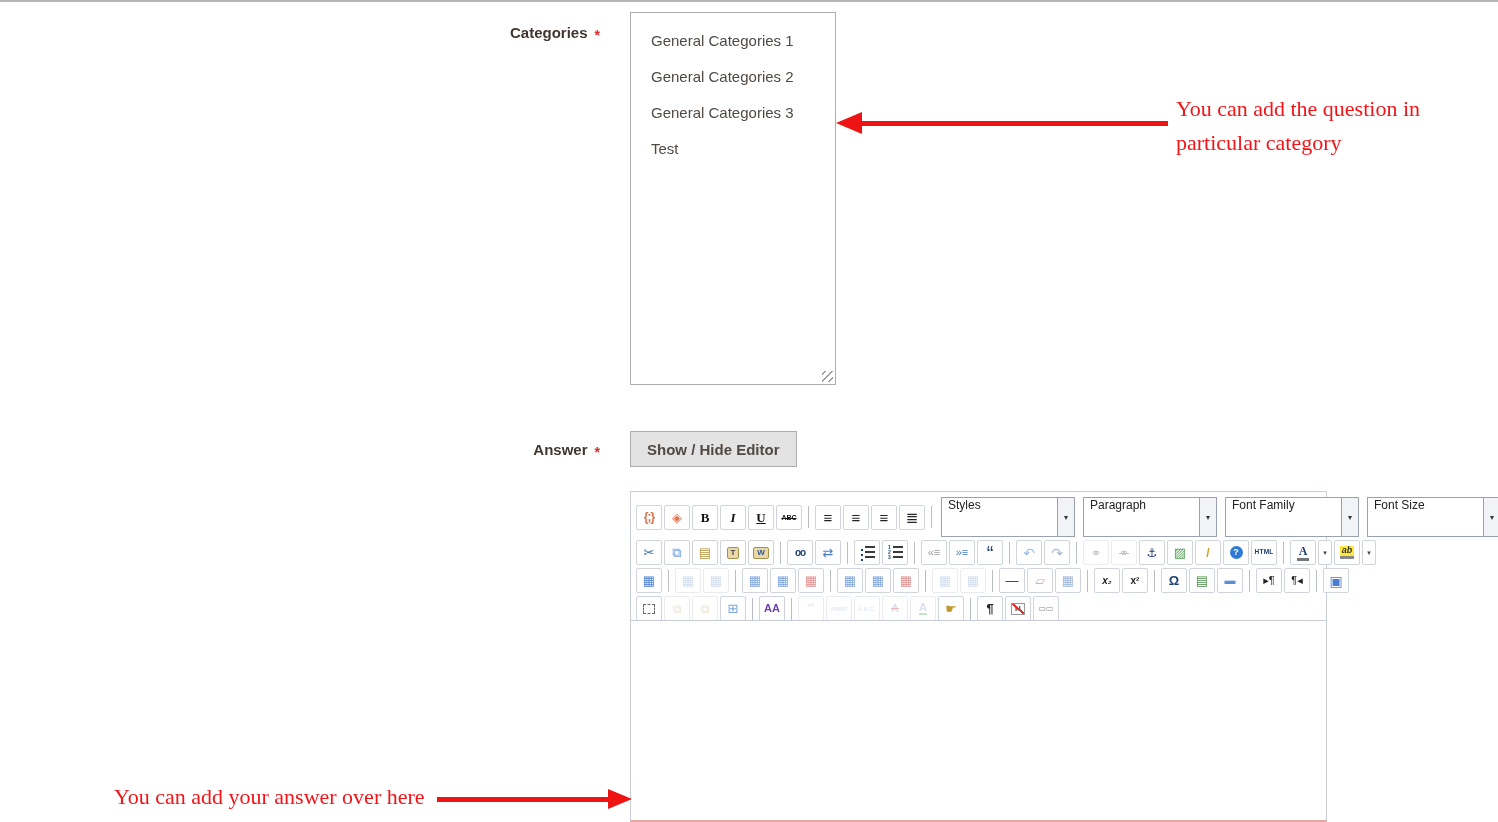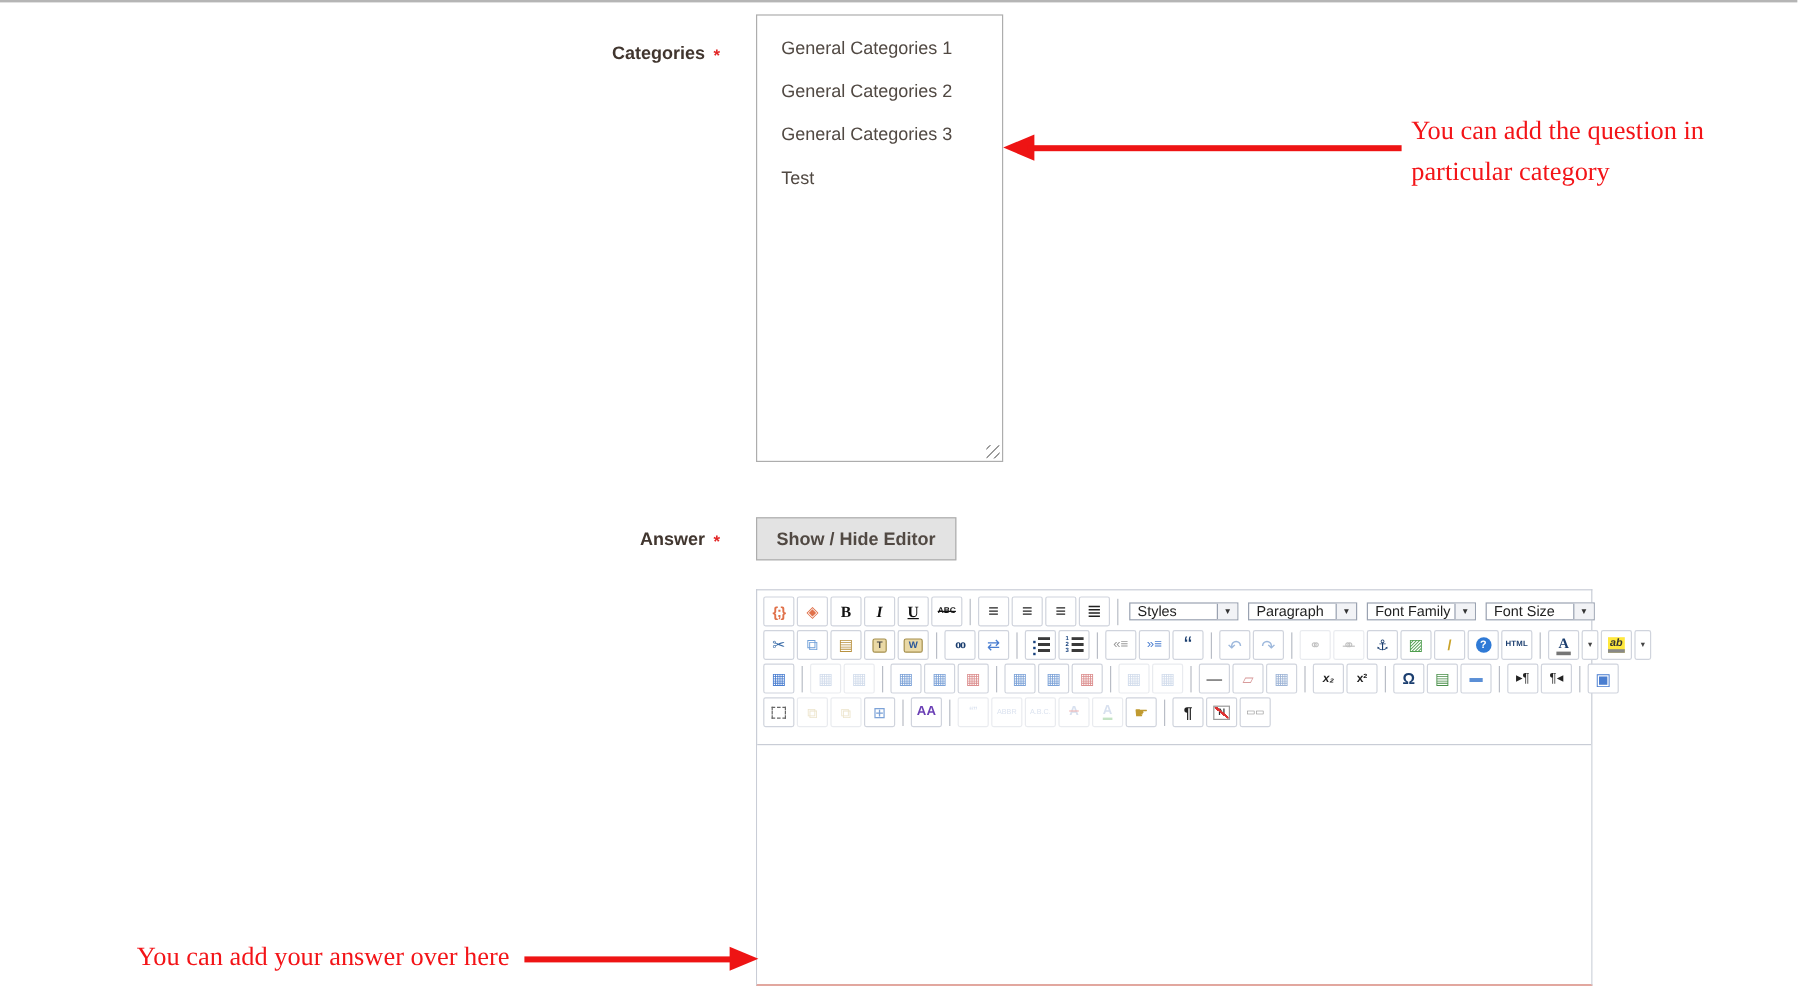--- a/index.html
+++ b/index.html
@@ -38,55 +38,55 @@
     border:1px solid #c9cdd6; border-bottom:2px solid #e2a79f; background:#fff; }
   .editor-toolbar { padding:2px 3px; }
   .tb-row { display:flex; align-items:center; margin:3px 1px; }
   .tb-btn { width:26px; height:25px; margin:0 1px; border:1px solid #d0d4dd; border-radius:2px; background:#fff;
     display:flex; align-items:center; justify-content:center; cursor:pointer; position:relative; flex:none; }
   .tb-btn .g { display:flex; align-items:center; justify-content:center; font-size:11px; line-height:1; }
   .tb-caret { width:14px; }
   .tb-caret .g { font-size:7px; color:#444; }
   .tb-sep { width:1px; height:22px; background:#b9bdc6; margin:0 5px; flex:none; }
   .dis { opacity:.45; }
-  .tb-select { display:flex; align-items:flex-end; height:15px; border:1px solid #9aa2b1; background:#fff; margin:0 4px; cursor:pointer; flex:none; }
+  .tb-select { display:flex; align-items:flex-start; height:40px; border:1px solid #9aa2b1; background:#fff; margin:0 4px; cursor:pointer; flex:none;gap:43px; }
   .tb-select .lbl { width:72px; padding:0 6px; font-size:12px; color:#222; white-space:nowrap; }
   .tb-select .car { width:17px; align-self:stretch; border-left:1px solid #9aa2b1; background:#f2f3f6;
     display:flex; align-items:center; justify-content:center; font-size:8px; color:#333; }
   .editor-content { position:absolute; left:0; right:0; top:128px; bottom:0; border-top:1px solid #c9cdd6; background:#fff; cursor:text; }
 
   
   .bld .g { font-family:"Liberation Serif",serif; font-weight:800; font-size:13px; }
   .ita .g { font-family:"Liberation Serif",serif; font-style:italic; font-weight:700; font-size:13px; }
   .und .g { font-family:"Liberation Serif",serif; font-weight:700; font-size:13px; text-decoration:underline; }
   .abc .g { font-size:7px; font-weight:700; text-decoration:line-through; }
   .vvar .g { font-weight:800; letter-spacing:-1px; font-size:12px; }
   .clip .g { background:#ead9a6; border:1px solid #a5904e; border-radius:2px; font-size:8px; font-weight:700; padding:1px 3px; }
-  .bino .g { letter-spacing:-1px; font-weight:800; font-size:10px;font-family:Liberation Serif, serif; }
+  .bino .g { letter-spacing:-1px; font-weight:800; font-size:10px; }
   .circ .g { background:#2f7ad6; color:#fff; border-radius:50%; width:13px; height:13px; font-size:9px; font-weight:700; }
   .htm .g { font-size:6.5px; font-weight:800; color:#1b3e6f; letter-spacing:.2px; }
   .fore .g { border-bottom:3px solid #767676; padding:0 2px 1px; font-family:"Liberation Serif",serif; font-weight:800; font-size:12px; }
   .hl .g { background:#ffe83d; font-size:9px; font-weight:700; font-style:italic; border-bottom:3px solid #888; padding:0 2px 1px; }
   .dash .g { width:12px; height:10px; border:1px dashed #666; }
   .nb .g { border:1px solid #999; padding:1px 3px; font-weight:700; position:relative; overflow:hidden; }
   .nb .g::after { content:""; position:absolute; inset:0; background:linear-gradient(to top right, transparent 45%, #d33 45%, #d33 58%, transparent 58%); }
   .strike .g { text-decoration:line-through; }
   .del-a .g { color:#a9bcdc; text-decoration:line-through; text-decoration-color:#d66; font-weight:700; font-size:11px; }
   .ins-a .g { color:#a9bcdc; border-bottom:2px solid #7ec27e; font-weight:700; font-size:11px; }
   .ico-ul .g, .ico-ol .g { width:10px; height:13px; background:repeating-linear-gradient(#3a3a3a 0 2px, transparent 2px 5px); margin-left:6px; }
   .ico-ul::before { content:""; position:absolute; left:6px; top:8px; width:2px; height:2px; background:#16407c;
     box-shadow:0 5px 0 #16407c, 0 10px 0 #16407c; }
   .ico-ol::before { content:"1\A 2\A 3"; white-space:pre; position:absolute; left:5px; top:4px; font-size:5px; line-height:5.2px; color:#16407c; font-weight:700; }
 </style>
 </head>
 <body>
 
 <div class="top-divider"></div>
 
-<div class="label-row" style="top:24px;margin-top:12px;">
+<div class="label-row" style="top:24px;">
   <span>Categories</span><span class="req">*</span>
 </div>
 
 <div class="listbox">
   <div>
       <div class="opt">General Categories 1</div>
       <div class="opt">General Categories 2</div>
       <div class="opt">General Categories 3</div>
       <div class="opt">Test</div>
     </div>

